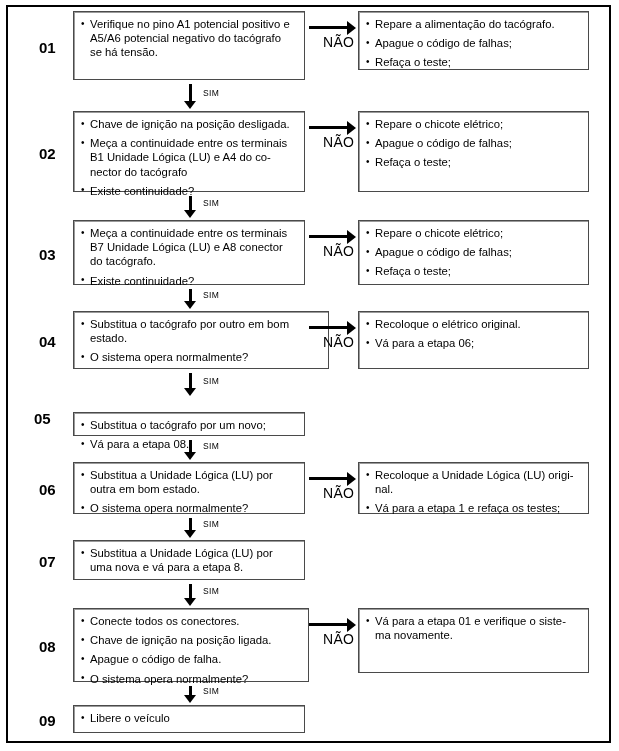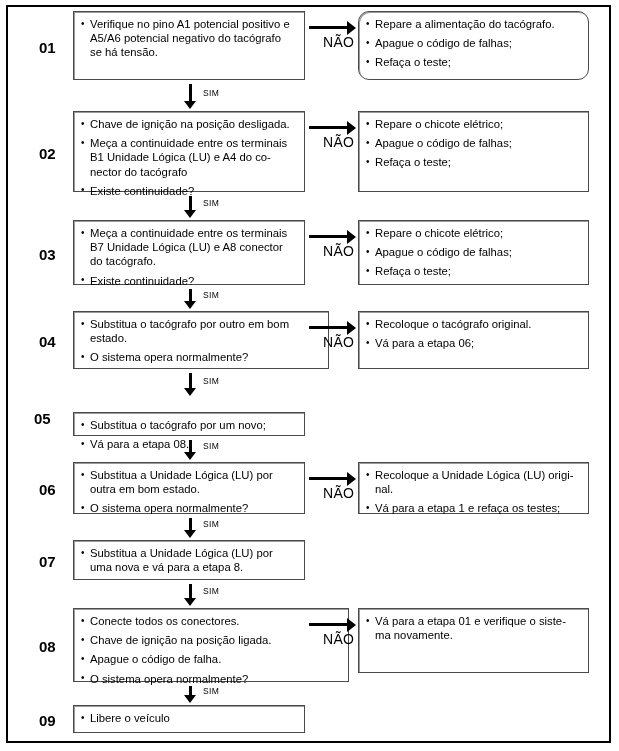--- a/index.html
+++ b/index.html
@@ -126,21 +126,21 @@
   <div id="outer-frame"></div>
   <div id="content">
       <div class="step-num" style="left: 39px; top: 39.5px;">01</div>
       <div class="box" style="left: 73px; top: 11px; width: 232px; height: 69px;">
         <div class="box-inner">
           <div class="bullet-line">Verifique no pino A1 potencial positivo e
 A5/A6 potencial negativo do tacógrafo
 se há tensão.</div>
         </div>
       </div>
-      <div class="box" style="left: 358px; top: 11px; width: 231px; height: 69px; border-radius: 11px;">
+      <div class="box" style="left: 358px; top: 11px; width: 231px; height: 59px;">
         <div class="box-inner">
           <div class="bullet-line">Repare a alimentação do tacógrafo.</div>
           <div class="bullet-line">Apague o código de falhas;</div>
           <div class="bullet-line">Refaça o teste;</div>
         </div>
       </div>
       <div class="h-arrow" style="left: 309px; top: 21px; width: 47px;">
         <div class="shaft" style="width: 38px;"></div>
         <div class="head" style="left: 38px;"></div>
       </div>
@@ -206,21 +206,21 @@
       <div class="step-num" style="left: 39px; top: 334px;">04</div>
       <div class="box" style="left: 73px; top: 311px; width: 256px; height: 58px;">
         <div class="box-inner">
           <div class="bullet-line">Substitua o tacógrafo por outro em bom
 estado.</div>
           <div class="bullet-line">O sistema opera normalmente?</div>
         </div>
       </div>
       <div class="box" style="left: 358px; top: 311px; width: 231px; height: 58px;">
         <div class="box-inner">
-          <div class="bullet-line">Recoloque o tacógrafo original.</div>
+          <div class="bullet-line">Recoloque o elétrico original.</div>
           <div class="bullet-line">Vá para a etapa 06;</div>
         </div>
       </div>
       <div class="h-arrow" style="left: 309px; top: 321px; width: 47px;">
         <div class="shaft" style="width: 38px;"></div>
         <div class="head" style="left: 38px;"></div>
       </div>
       <div class="h-label" style="left: 323px; top: 334px;">NÃO</div>
       <div class="v-arrow" style="left: 183px; top: 373px; height: 23px;">
         <div class="shaft" style="height: 15px;"></div>
@@ -270,21 +270,21 @@
           <div class="bullet-line">Substitua a Unidade Lógica (LU) por
 uma nova e vá para a etapa 8.</div>
         </div>
       </div>
       <div class="v-arrow" style="left: 183px; top: 584px; height: 22px;">
         <div class="shaft" style="height: 14px;"></div>
         <div class="head" style="top: 14px;"></div>
       </div>
       <div class="v-label" style="left: 203px; top: 586px;">SIM</div>
       <div class="step-num" style="left: 39px; top: 639px;">08</div>
-      <div class="box" style="left: 73px; top: 608px; width: 276px; height: 74px;">
+      <div class="box" style="left: 73px; top: 608px; width: 236px; height: 74px;">
         <div class="box-inner">
           <div class="bullet-line">Conecte todos os conectores.</div>
           <div class="bullet-line">Chave de ignição na posição ligada.</div>
           <div class="bullet-line">Apague o código de falha.</div>
           <div class="bullet-line">O sistema opera normalmente?</div>
         </div>
       </div>
       <div class="box" style="left: 358px; top: 608px; width: 231px; height: 65px;">
         <div class="box-inner">
           <div class="bullet-line">Vá para a etapa 01 e verifique o siste-

